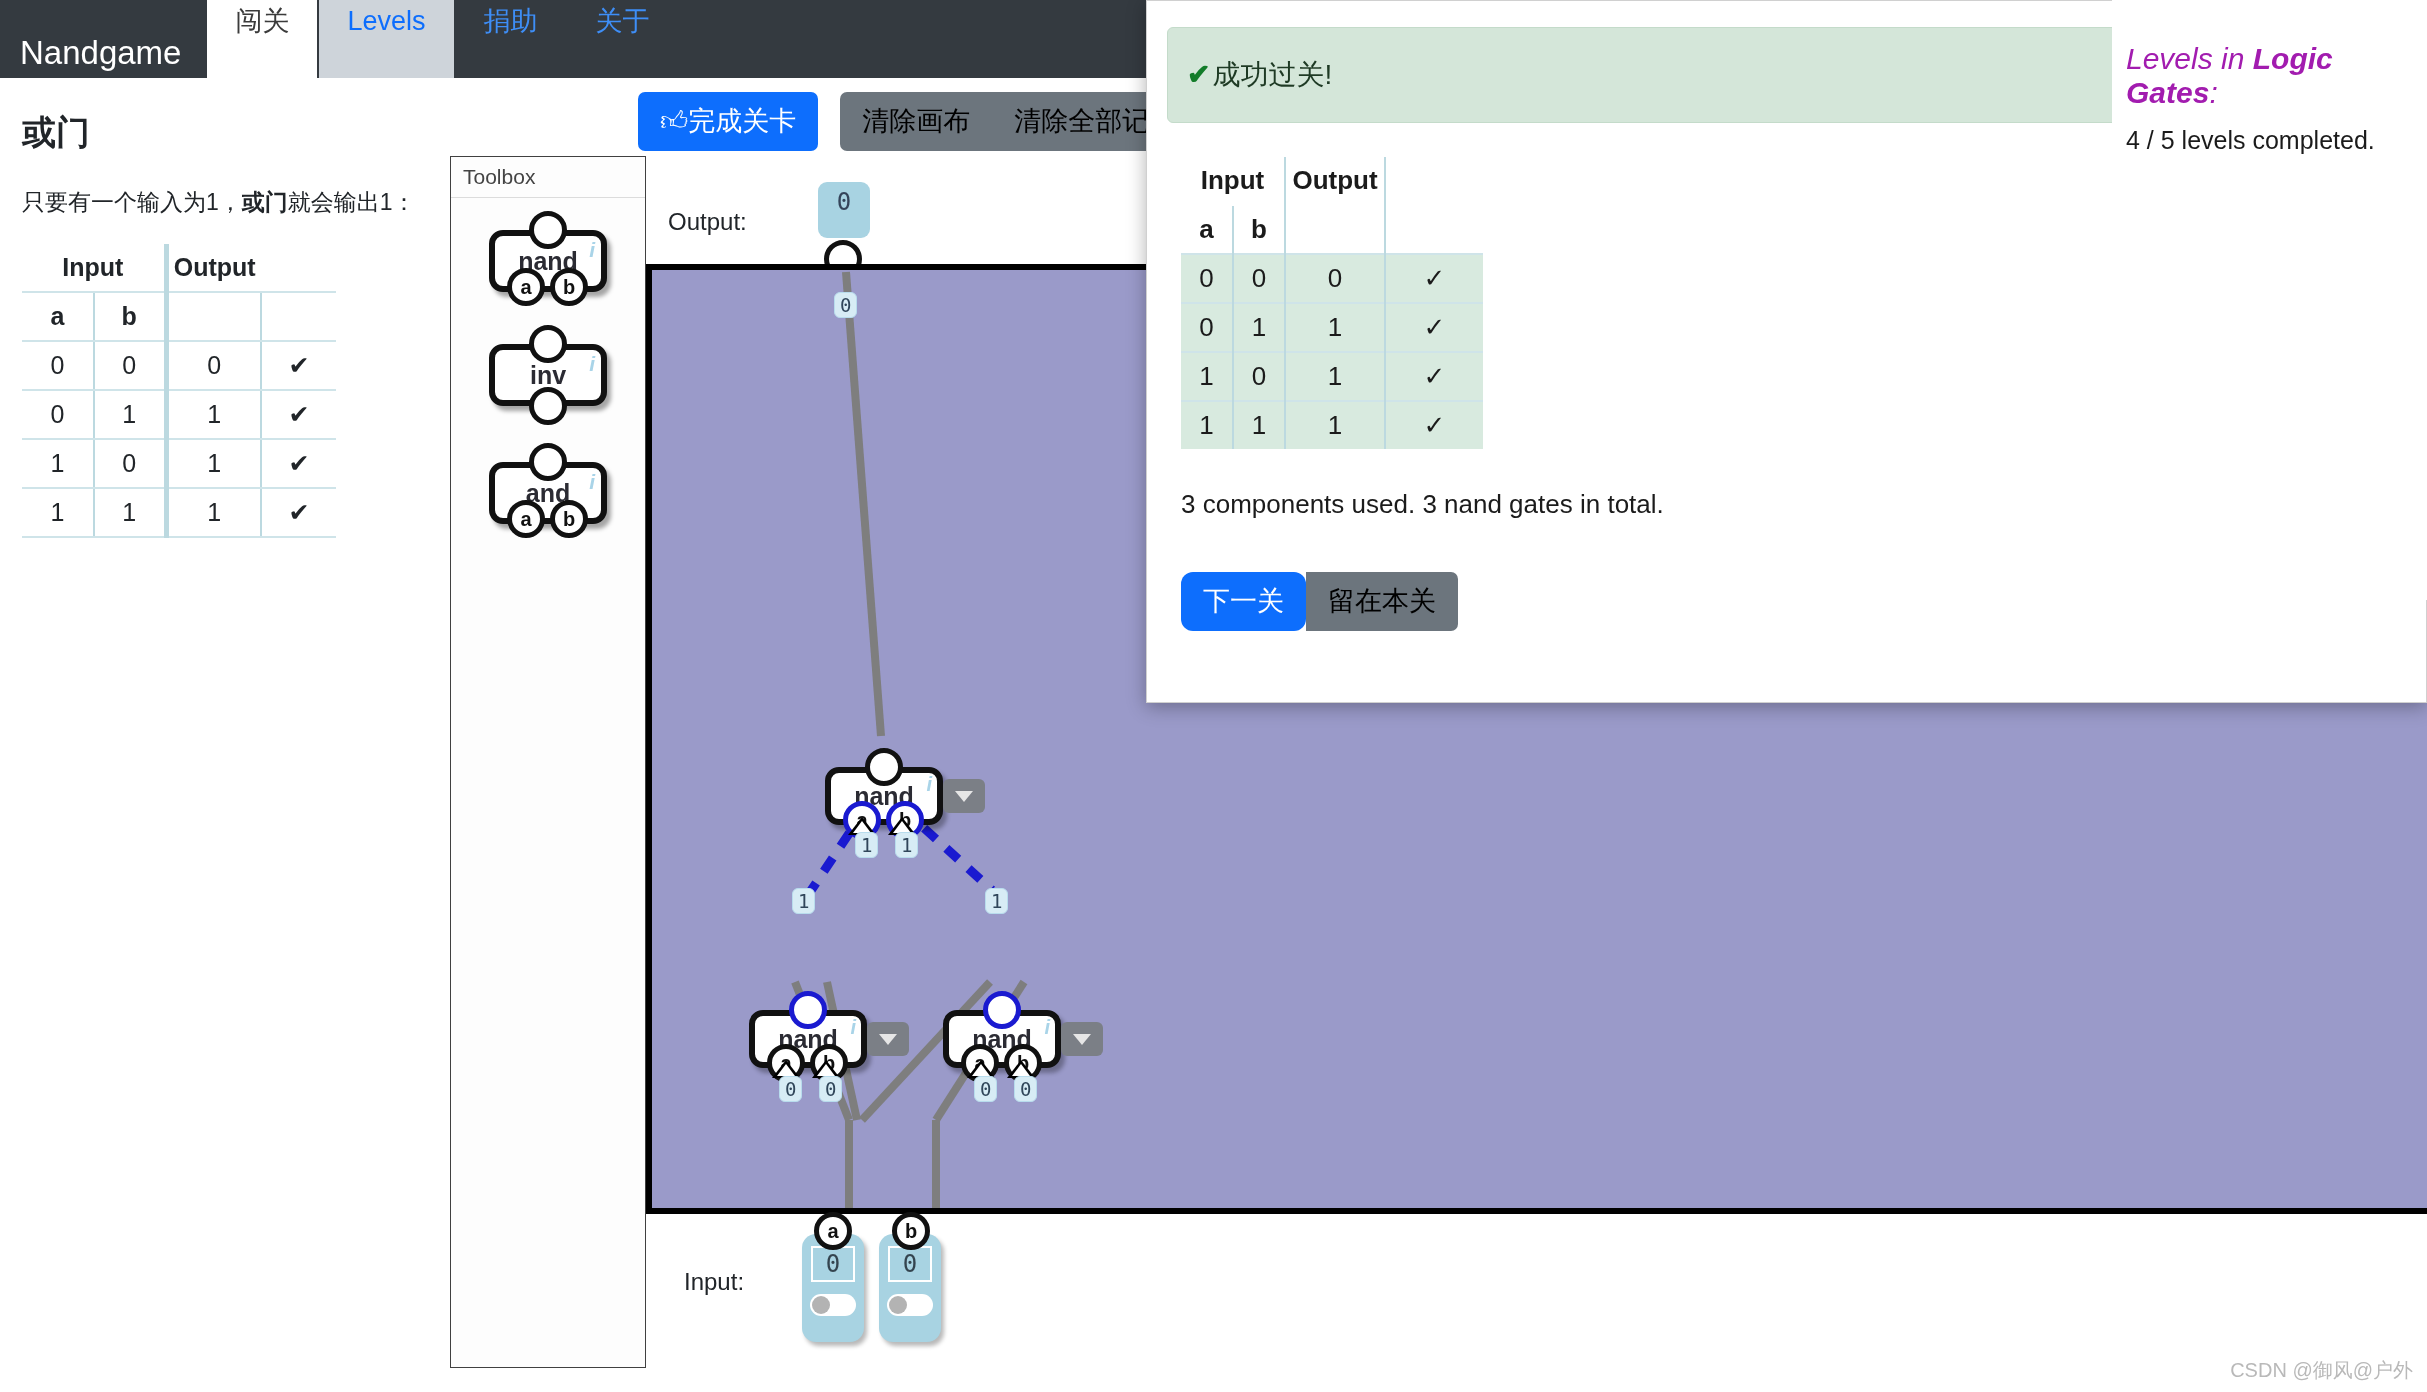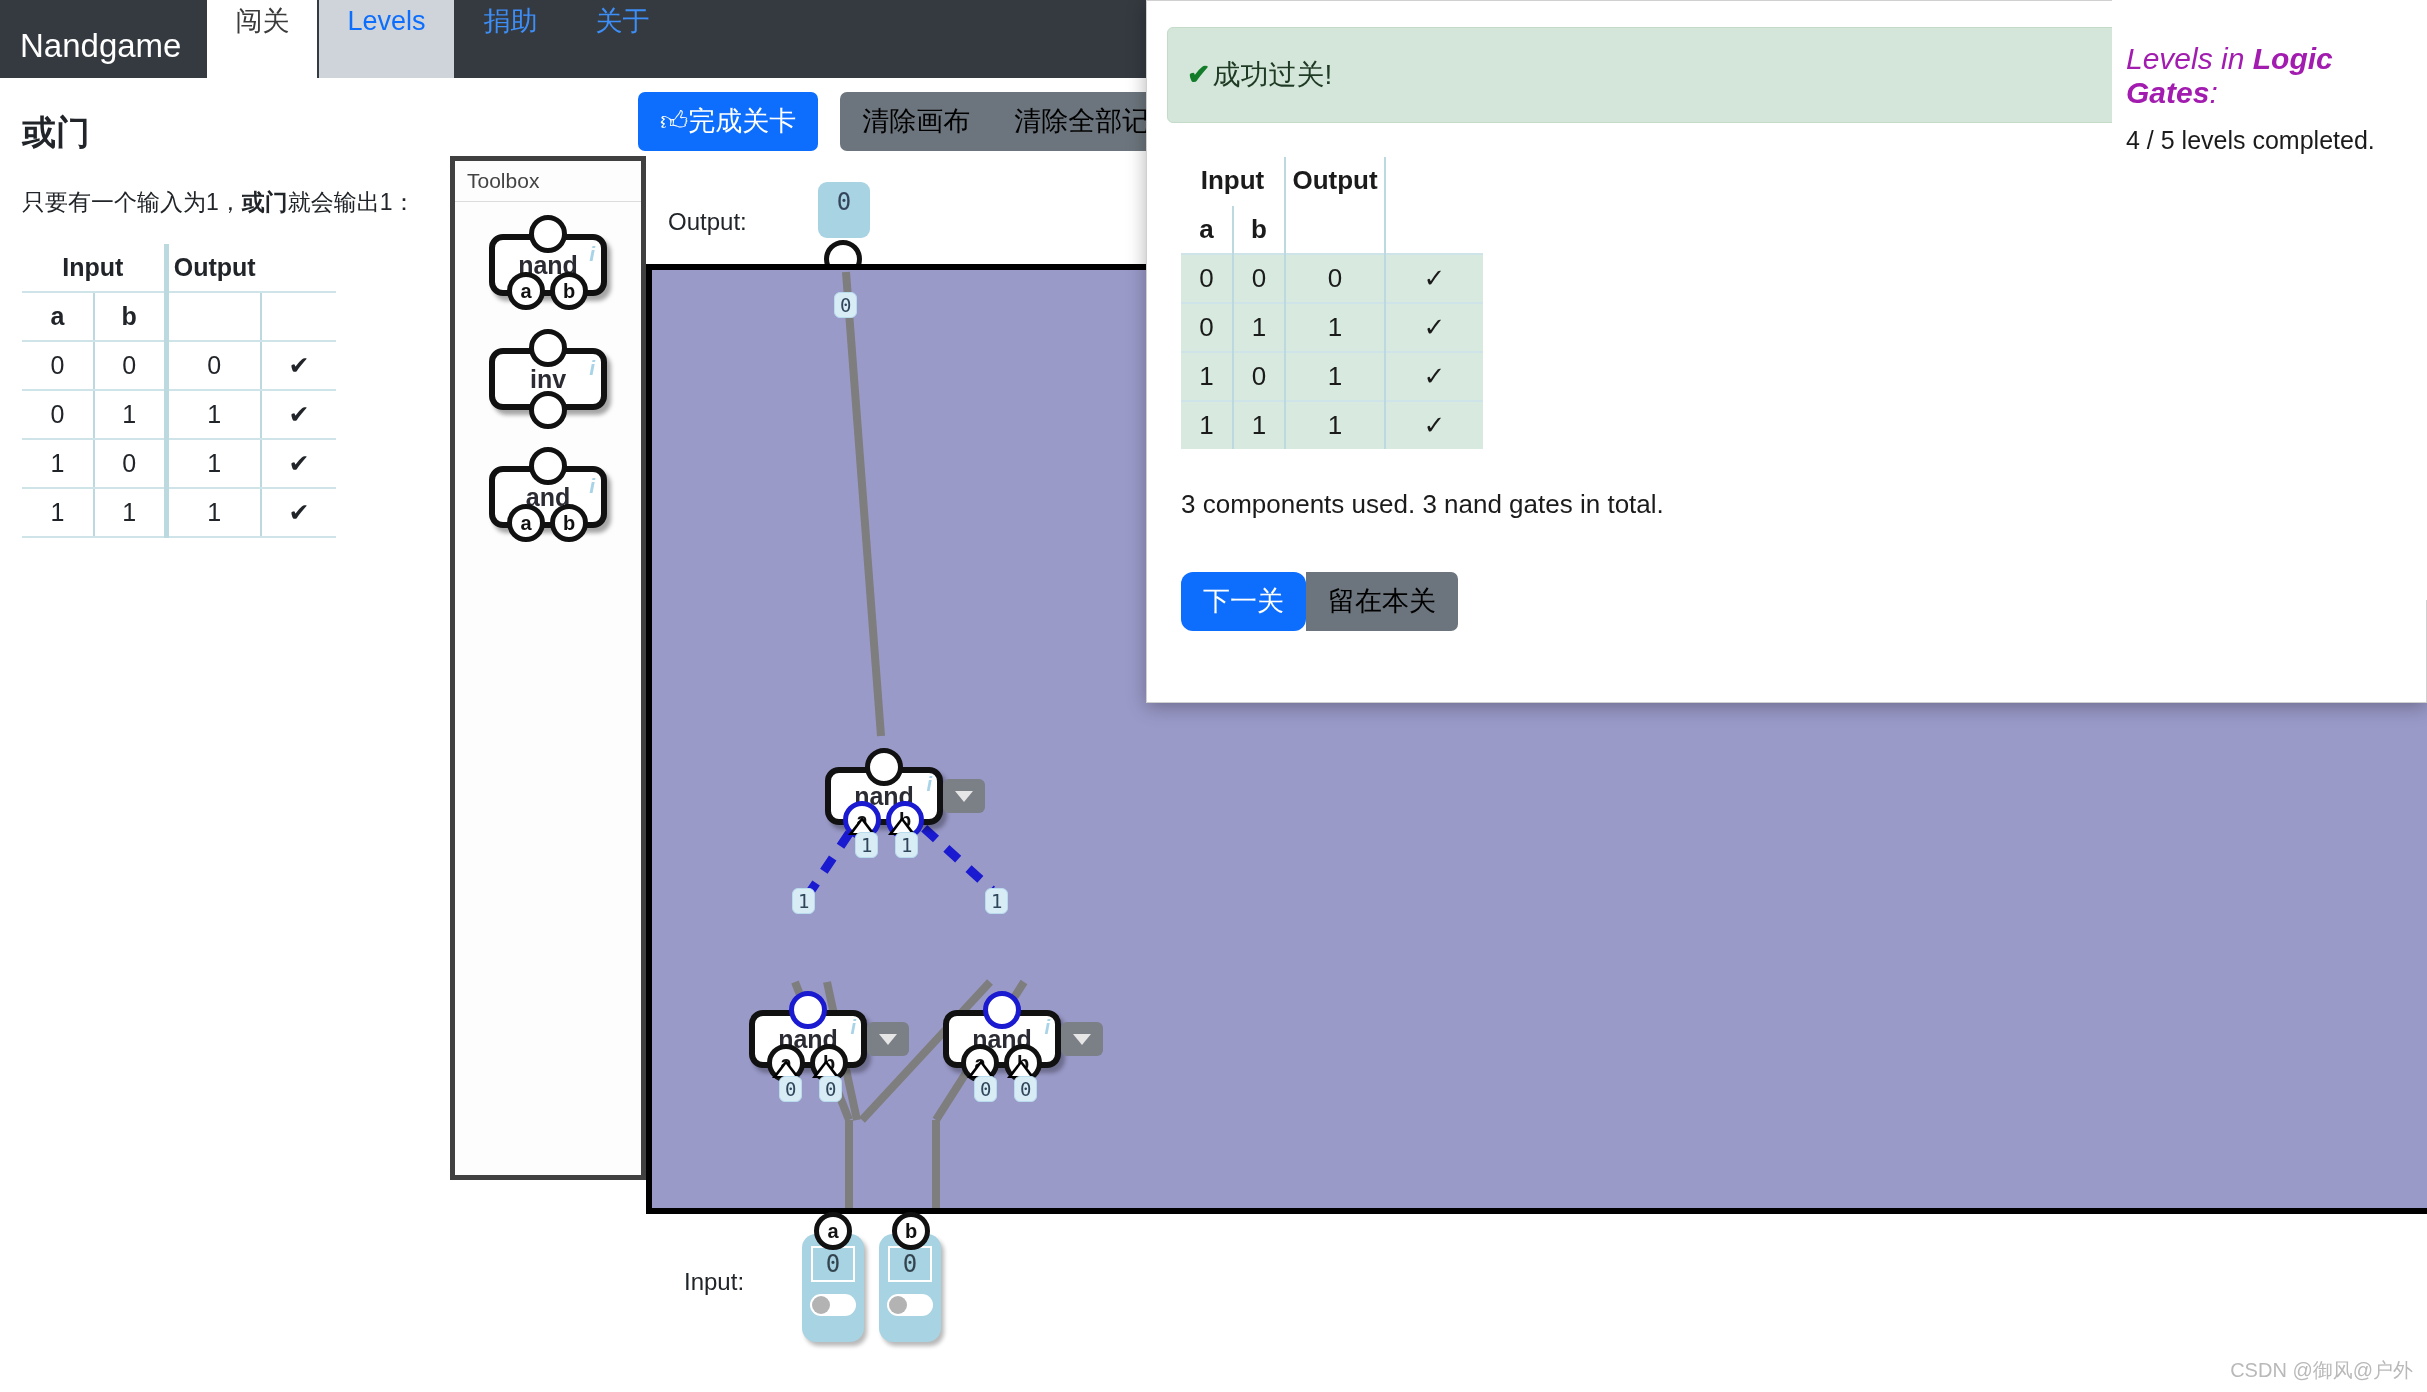--- a/index.html
+++ b/index.html
@@ -13,21 +13,21 @@
 
   
   .navbar {
     position: absolute; left: 0; top: 0;
     width: 2427px; height: 78px;
     background: #343a40;
     display: flex; align-items: flex-end;
   }
   .brand {
     color: #ffffff; font-size: 33px;
-    padding: 0 26px 16px 20px; line-height: 1;
+    padding: 0 26px 9px 20px; line-height: 1;
     white-space: nowrap;
   }
   .nav-tabs { display: flex; height: 86px; }
   .nav-tab {
     font-size: 27px; line-height: 1;
     padding: 16px 28px 18px 28px;
     margin-right: 2px;
     border-radius: 8px 8px 0 0;
     color: #0d6efd; cursor: pointer; white-space: nowrap;
   }
@@ -71,22 +71,22 @@
     font-size: 27px; line-height: 1; border: none; border-radius: 7px;
     padding: 16px 22px; cursor: pointer; white-space: nowrap;
   }
   .btn-primary { background: #0d6efd; color: #fff; }
   .btn-group { display: flex; margin-left: 22px; border-radius: 7px; overflow: hidden; }
   .btn-secondary { background: #6c757d; color: #000000; border-radius: 0; }
 
   
   .toolbox {
     position: absolute; left: 450px; top: 156px;
-    width: 196px; height: 1024px;
-    background: #fdfdfd; border: 5px solid #404040;
+    width: 196px; height: 1212px;
+    background: #fdfdfd; border: 1px solid #404040;
   }
   .toolbox-header {
     font-size: 21px; color: #444; padding: 8px 12px;
     border-bottom: 1px solid #dcdcdc; background: #fdfdfd;
   }
   .tool-gate {
     position: relative; width: 118px; height: 62px; margin: 32px auto 0 auto;
     background: #fff; border: 6px solid #111; border-radius: 14px;
     box-shadow: 4px 5px 4px rgba(0,0,0,0.35);
     display: flex; align-items: center; justify-content: center;

